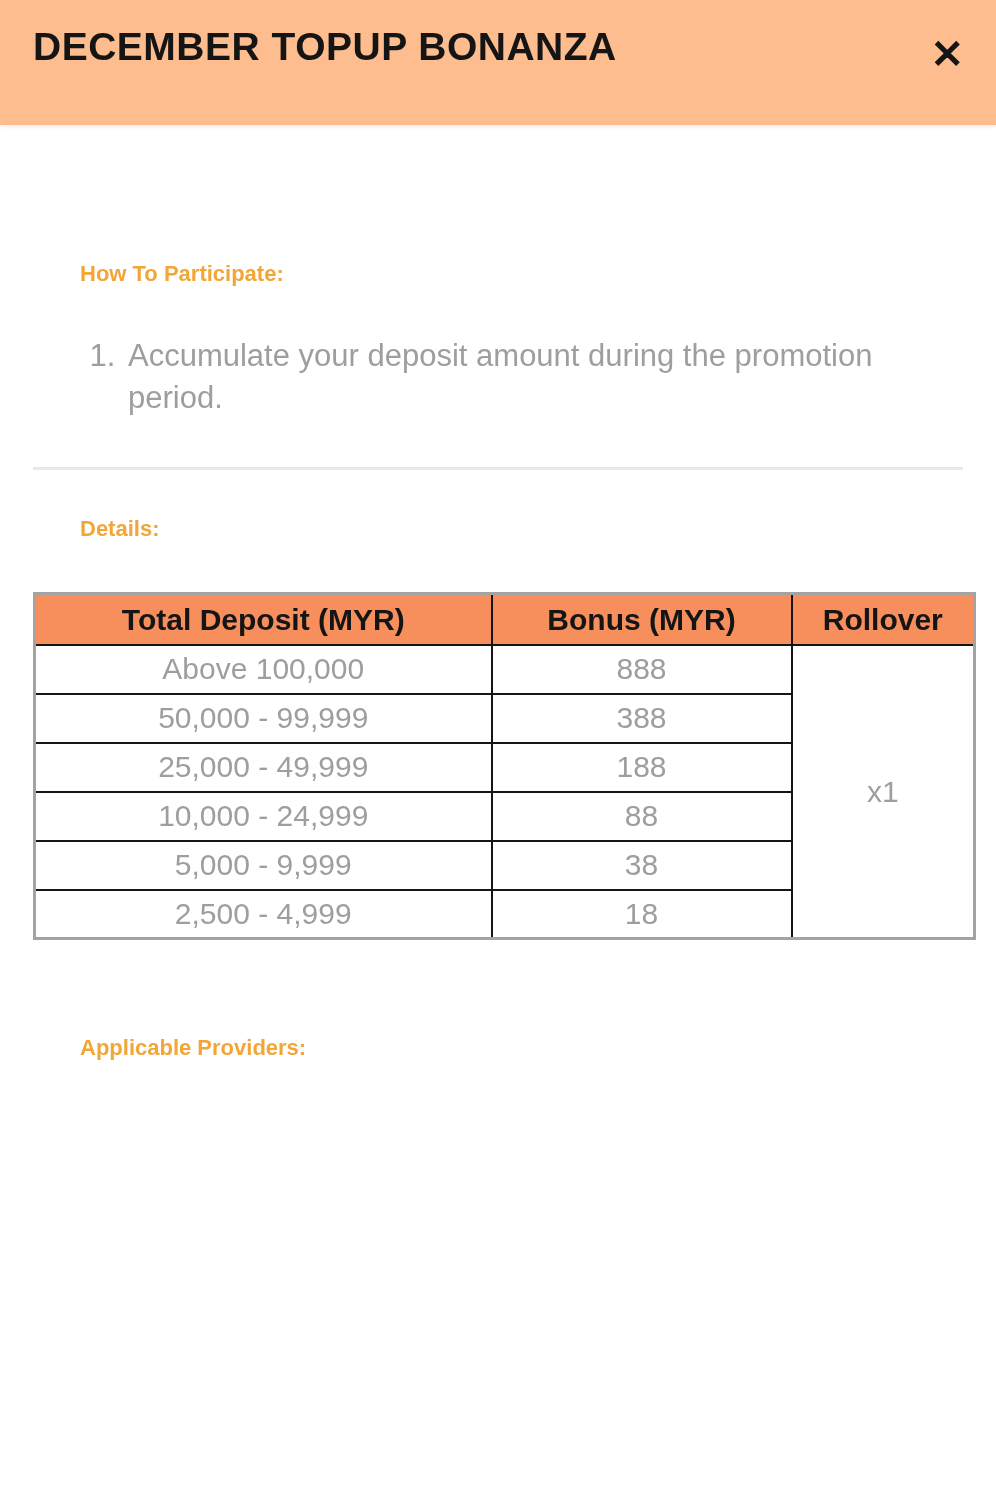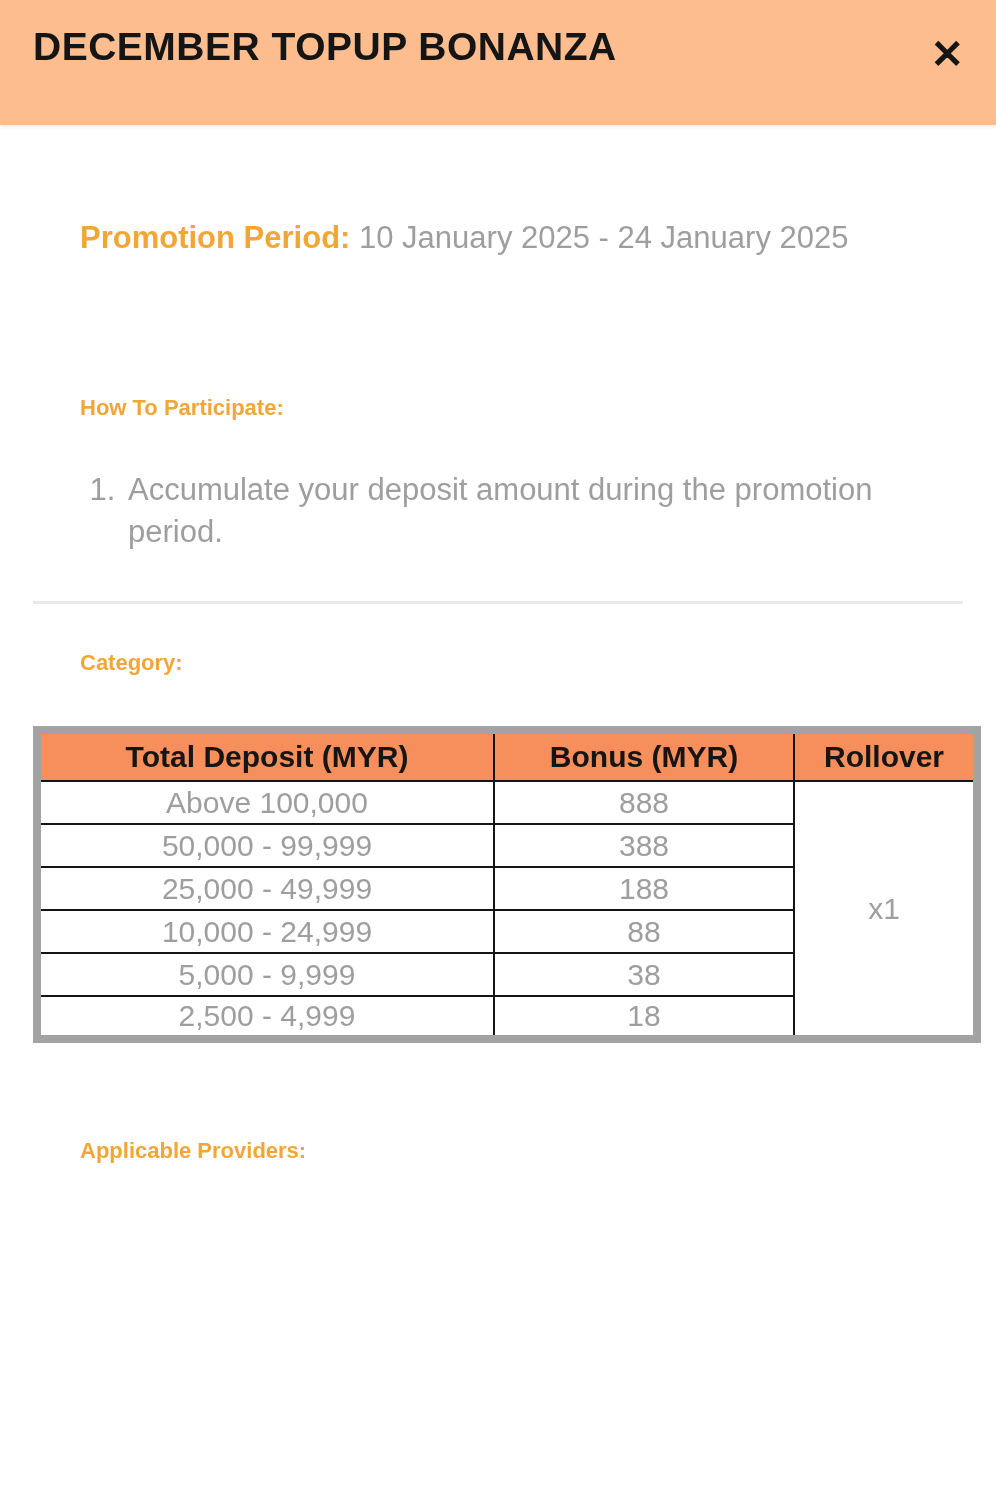--- a/index.html
+++ b/index.html
@@ -83,39 +83,39 @@
     border-top: 3px solid #E9E9E9;
     margin: 48px 0 0 0;
   }
 
   
   table {
     border-collapse: collapse;
     width: 940px;
     margin-top: 50px;
     table-layout: fixed;
-    border: 8px solid #a3a3a3;
+    border: 3px solid #a3a3a3;
   }
   th, td {
     border: 2px solid #151515;
     text-align: center;
     vertical-align: middle;
   }
   th {
     background: #F78F5C;
     color: #151515;
     font-weight: 700;
     font-size: 30px;
     height: 51px;
     padding: 4px 6px;
   }
   td {
     color: #9E9E9E;
     font-size: 30px;
-    height: 43px;
+    height: 49px;
     padding: 2px 4px;
     background: #ffffff;
   }
   .details-table col.c-deposit { width: 457px; }
   .details-table col.c-bonus   { width: 300px; }
   .details-table col.c-rollover{ width: 183px; }
 
   .providers-table { margin-top: 48px; }
   .providers-table col.c-category { width: 419px; }
   .providers-table col.c-providers{ width: 521px; }
@@ -130,31 +130,30 @@
 
 <div class="modal">
 
   <div class="modal-header">
     <div class="modal-title">DECEMBER TOPUP BONANZA</div>
     <button class="close-btn">✕</button>
   </div>
 
   <div class="content">
 
-    <p class="promo-line"><span class="promo-label">Promotion Period:</span><span> 10 January 2025 - 24 January 2025</span></p>
 
     <h2 class="section-heading heading-participate">How To Participate:</h2>
 
     <ol class="steps">
       <li>Accumulate your deposit amount during the promotion period.</li>
     </ol>
 
     <hr class="divider">
 
-    <h2 class="section-heading heading-details">Category:</h2>
+    <h2 class="section-heading heading-details">Details:</h2>
 
     <table class="details-table">
       <colgroup>
         <col class="c-deposit">
           <col class="c-bonus">
           <col class="c-rollover">
       </colgroup>
       <thead>
         <tr>
           <th>Total Deposit (MYR)</th>

